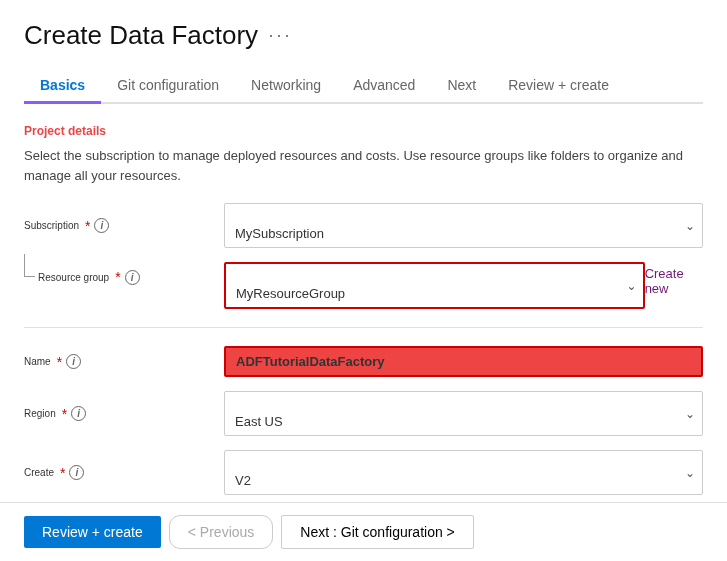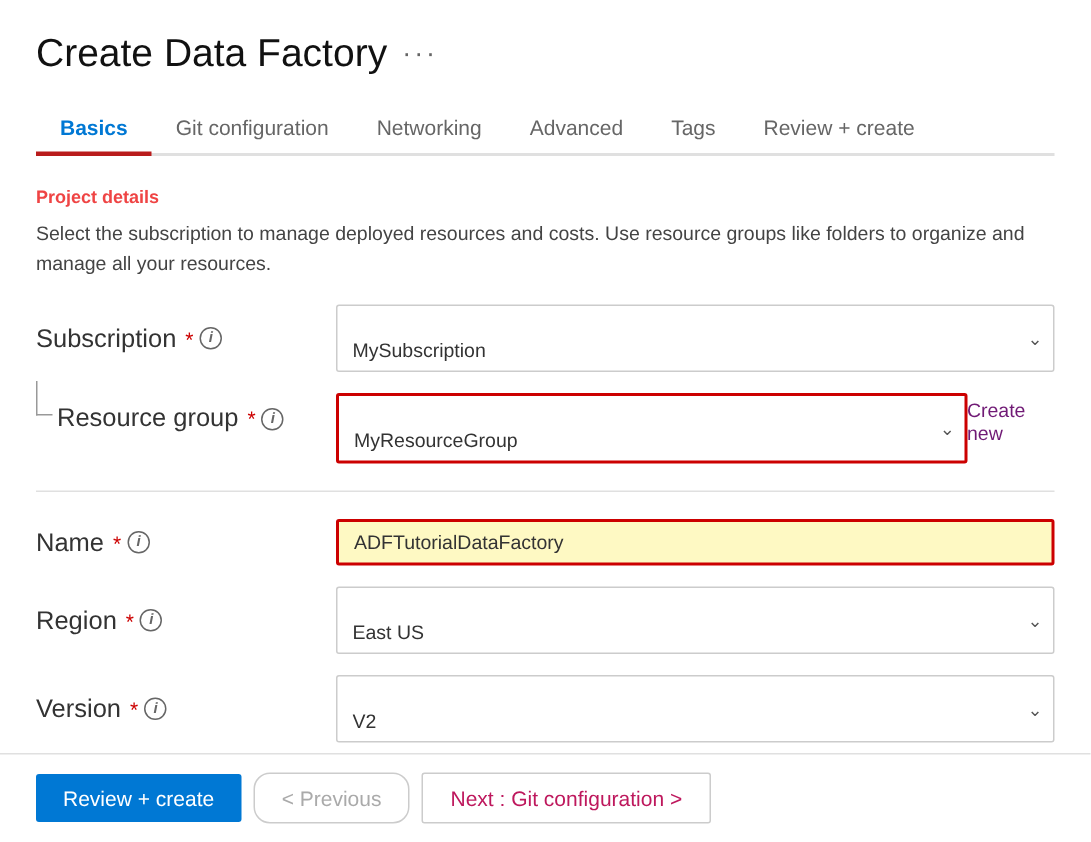--- a/index.html
+++ b/index.html
@@ -42,21 +42,21 @@
       padding: 8px 16px;
       font-size: 14px;
       cursor: pointer;
       color: #666;
       border-bottom: 3px solid transparent;
       margin-bottom: -2px;
       white-space: nowrap;
     }
     .tab.active {
       color: #0078d4;
-      border-bottom: 3px solid #b91c1c;
+      border-bottom: 3px solid #8b5cf6;
       font-weight: 600;
     }
     .section-title {
       font-size: 12px;
       font-weight: 600;
       color: #ef4444;
       margin-bottom: 8px;
     }
     .section-description {
       font-size: 13px;
@@ -71,21 +71,21 @@
       gap: 0;
     }
     .form-label-col {
       width: 200px;
       flex-shrink: 0;
       display: flex;
       align-items: center;
       gap: 4px;
     }
     .form-label {
-      font-size: 17px;
+      font-size: 10px;
       color: #333;
     }
     .required-star {
       color: #c00;
       margin-left: 2px;
     }
     .info-icon {
       display: inline-flex;
       align-items: center;
       justify-content: center;
@@ -142,21 +142,22 @@
       cursor: pointer;
       display: inline-block;
     }
     .text-input {
       width: 100%;
       padding: 6px 10px;
       border: 1px solid #ccc;
       border-radius: 2px;
       font-size: 13px;
       color: #333;
-      background: #fef9c3;
+      background: #ef4444;
+      font-weight: bold;
     }
     .text-input.highlighted {
       border: 2px solid #c00;
     }
     .resource-group-row {
       display: flex;
       align-items: flex-start;
       margin-bottom: 14px;
     }
     .resource-group-label-col {
@@ -201,21 +202,21 @@
       color: #fff;
       border: none;
       padding: 8px 18px;
       font-size: 14px;
       font-weight: 500;
       border-radius: 2px;
       cursor: pointer;
     }
     .btn-secondary {
       background: #fff;
-      color: #be185d;
+      color: #000000;
       border: 1px solid #ccc;
       padding: 8px 18px;
       font-size: 14px;
       border-radius: 2px;
       cursor: pointer;
     }
     .btn-secondary.disabled {
       color: #aaa;
       cursor: not-allowed;
       border-radius: 11px;
@@ -231,21 +232,21 @@
   <div class="page-title-row">
     <h1 class="page-title">Create Data Factory</h1>
     <span class="ellipsis-icon">···</span>
   </div>
 
   <div class="tabs-row">
     <div class="tab active">Basics</div>
     <div class="tab">Git configuration</div>
     <div class="tab">Networking</div>
     <div class="tab">Advanced</div>
-    <div class="tab">Tags</div>
+    <div class="tab">Next</div>
     <div class="tab">Review + create</div>
   </div>
 
   <div class="content-area">
     <div class="section-title">Project details</div>
     <div class="section-description">Select the subscription to manage deployed resources and costs. Use resource groups like folders to organize and manage all your resources.</div>
 
     <div class="form-row">
       <div class="form-label-col">
         <span class="form-label">Subscription</span>
@@ -304,21 +305,21 @@
           <select class="dropdown-select">
             <option>East US</option>
           </select>
           <span class="dropdown-chevron">⌄</span>
         </div>
       </div>
     </div>
 
     <div class="form-row">
       <div class="form-label-col">
-        <span class="form-label">Version</span>
+        <span class="form-label">Create</span>
         <span class="required-star">*</span>
         <span class="info-icon">i</span>
       </div>
       <div class="form-control-col">
         <div class="dropdown-wrapper">
           <select class="dropdown-select">
             <option>V2</option>
           </select>
           <span class="dropdown-chevron">⌄</span>
         </div>

